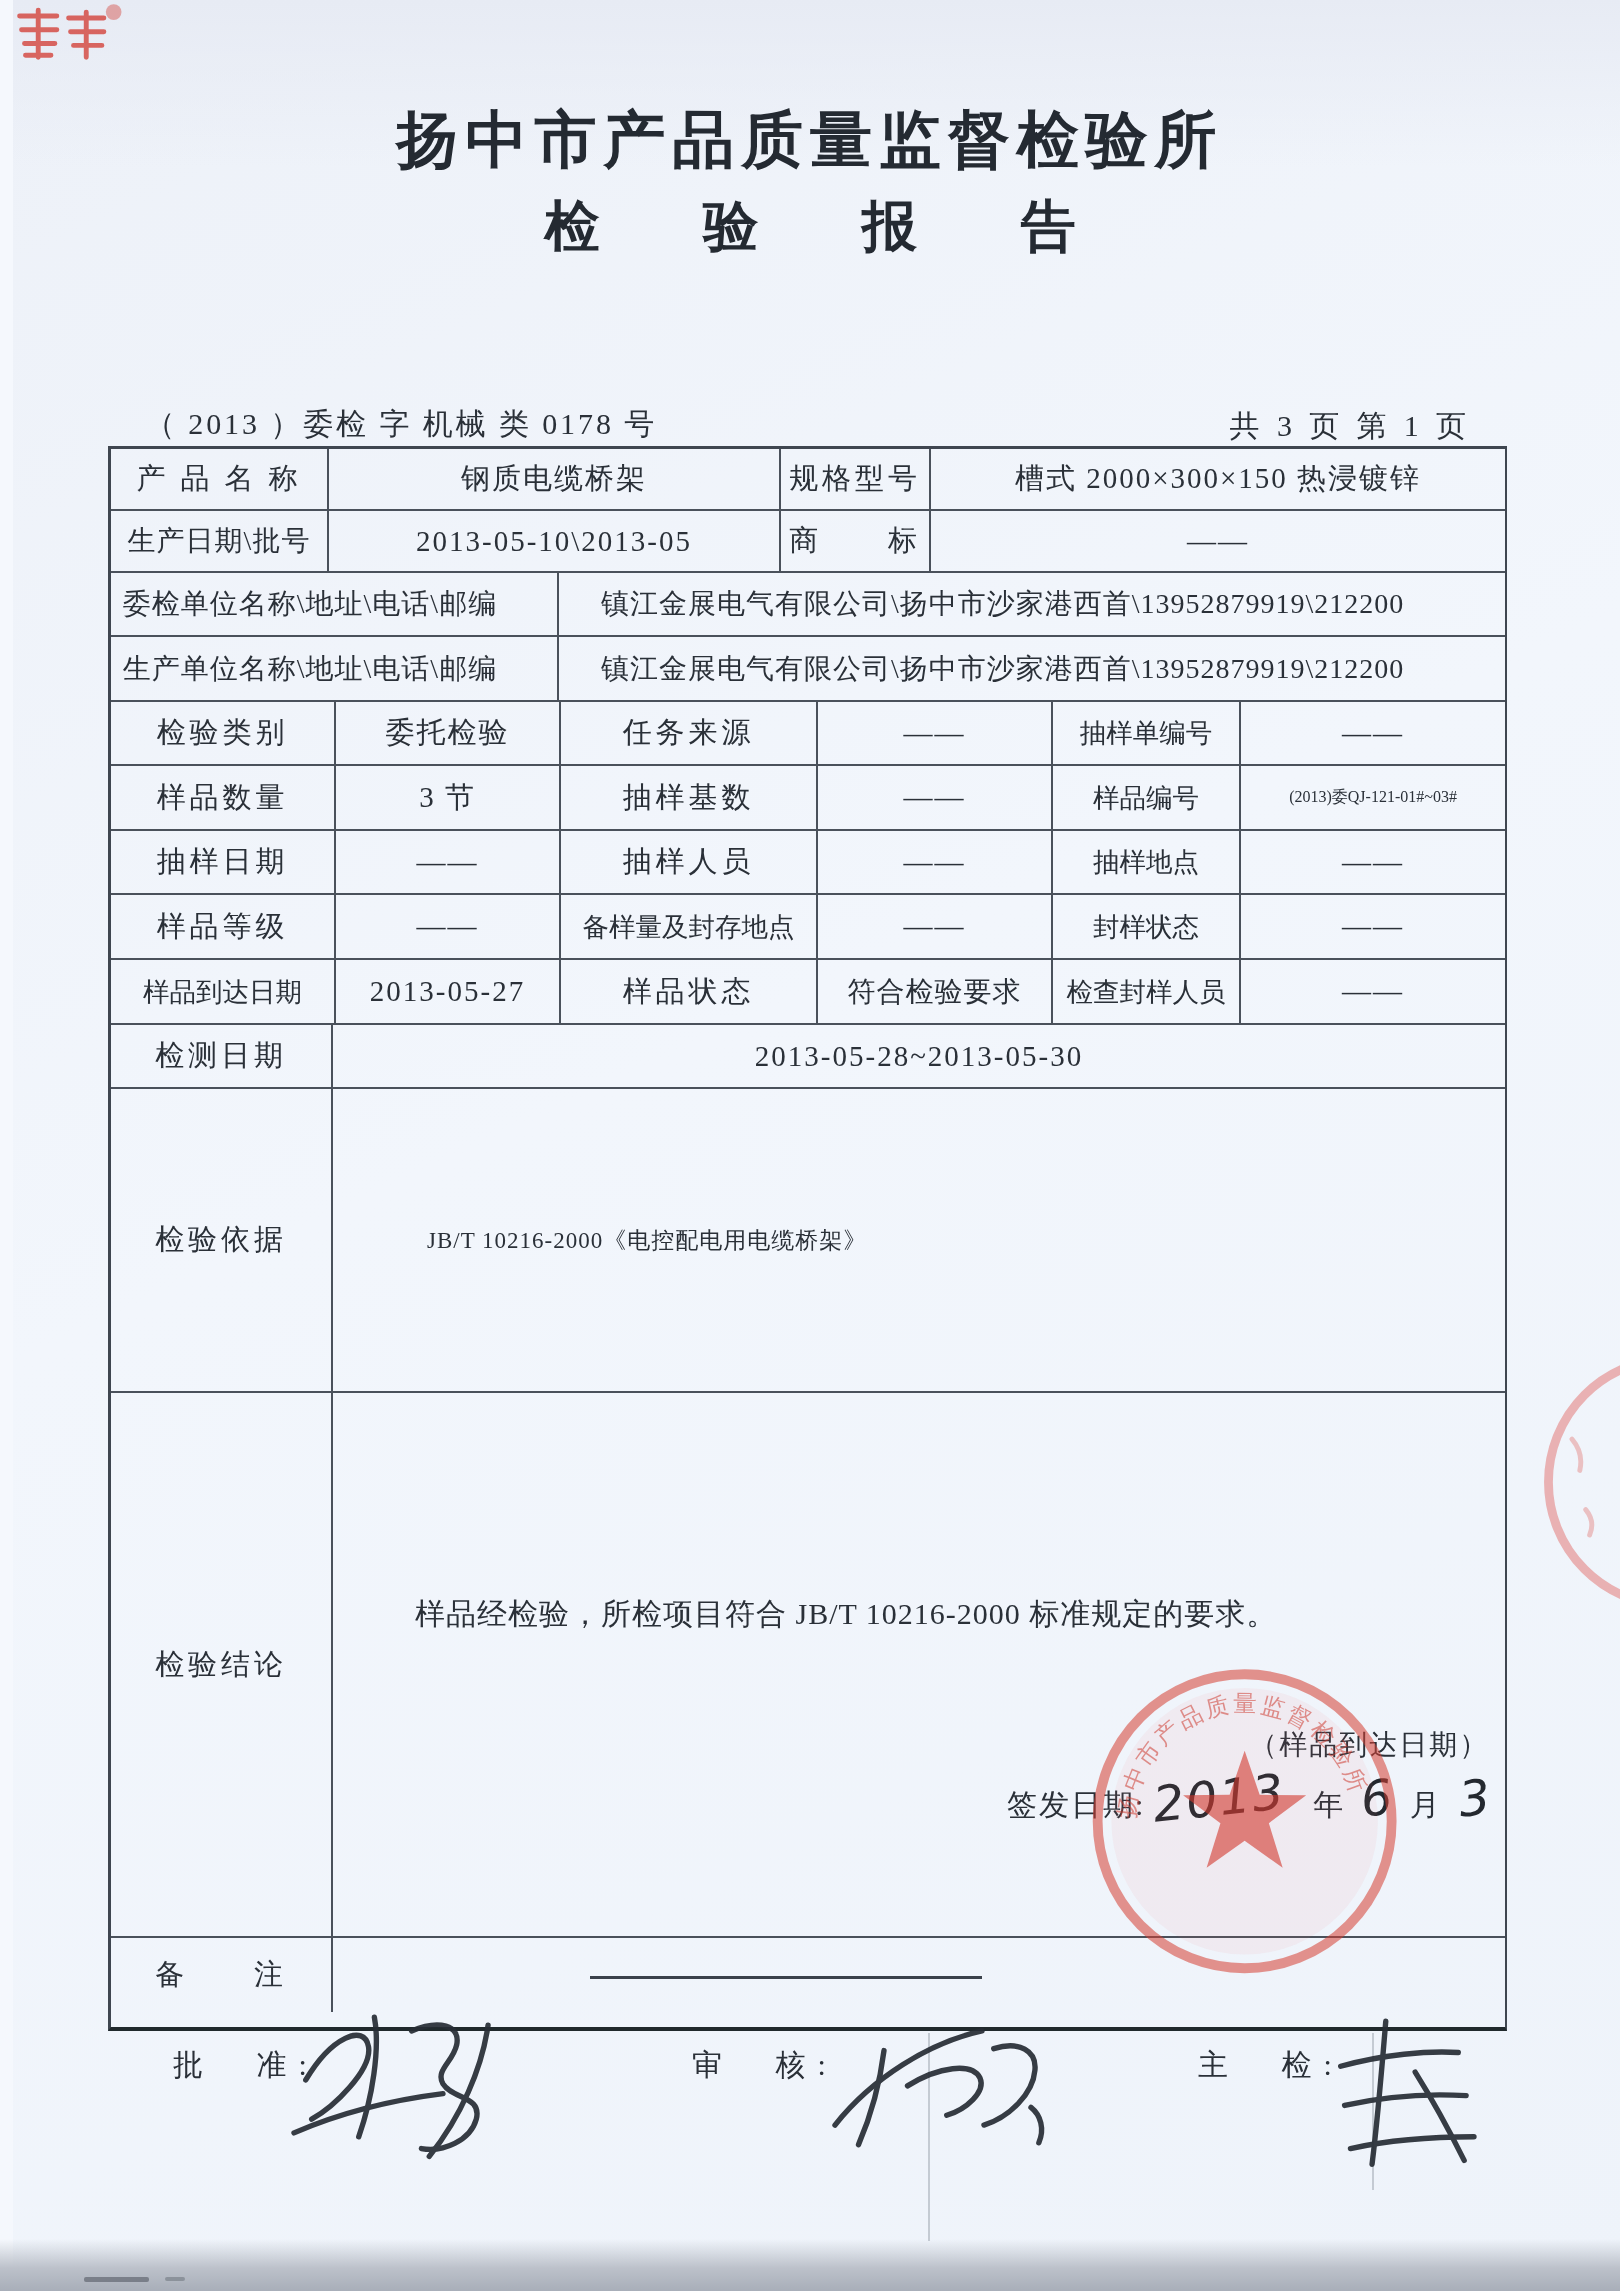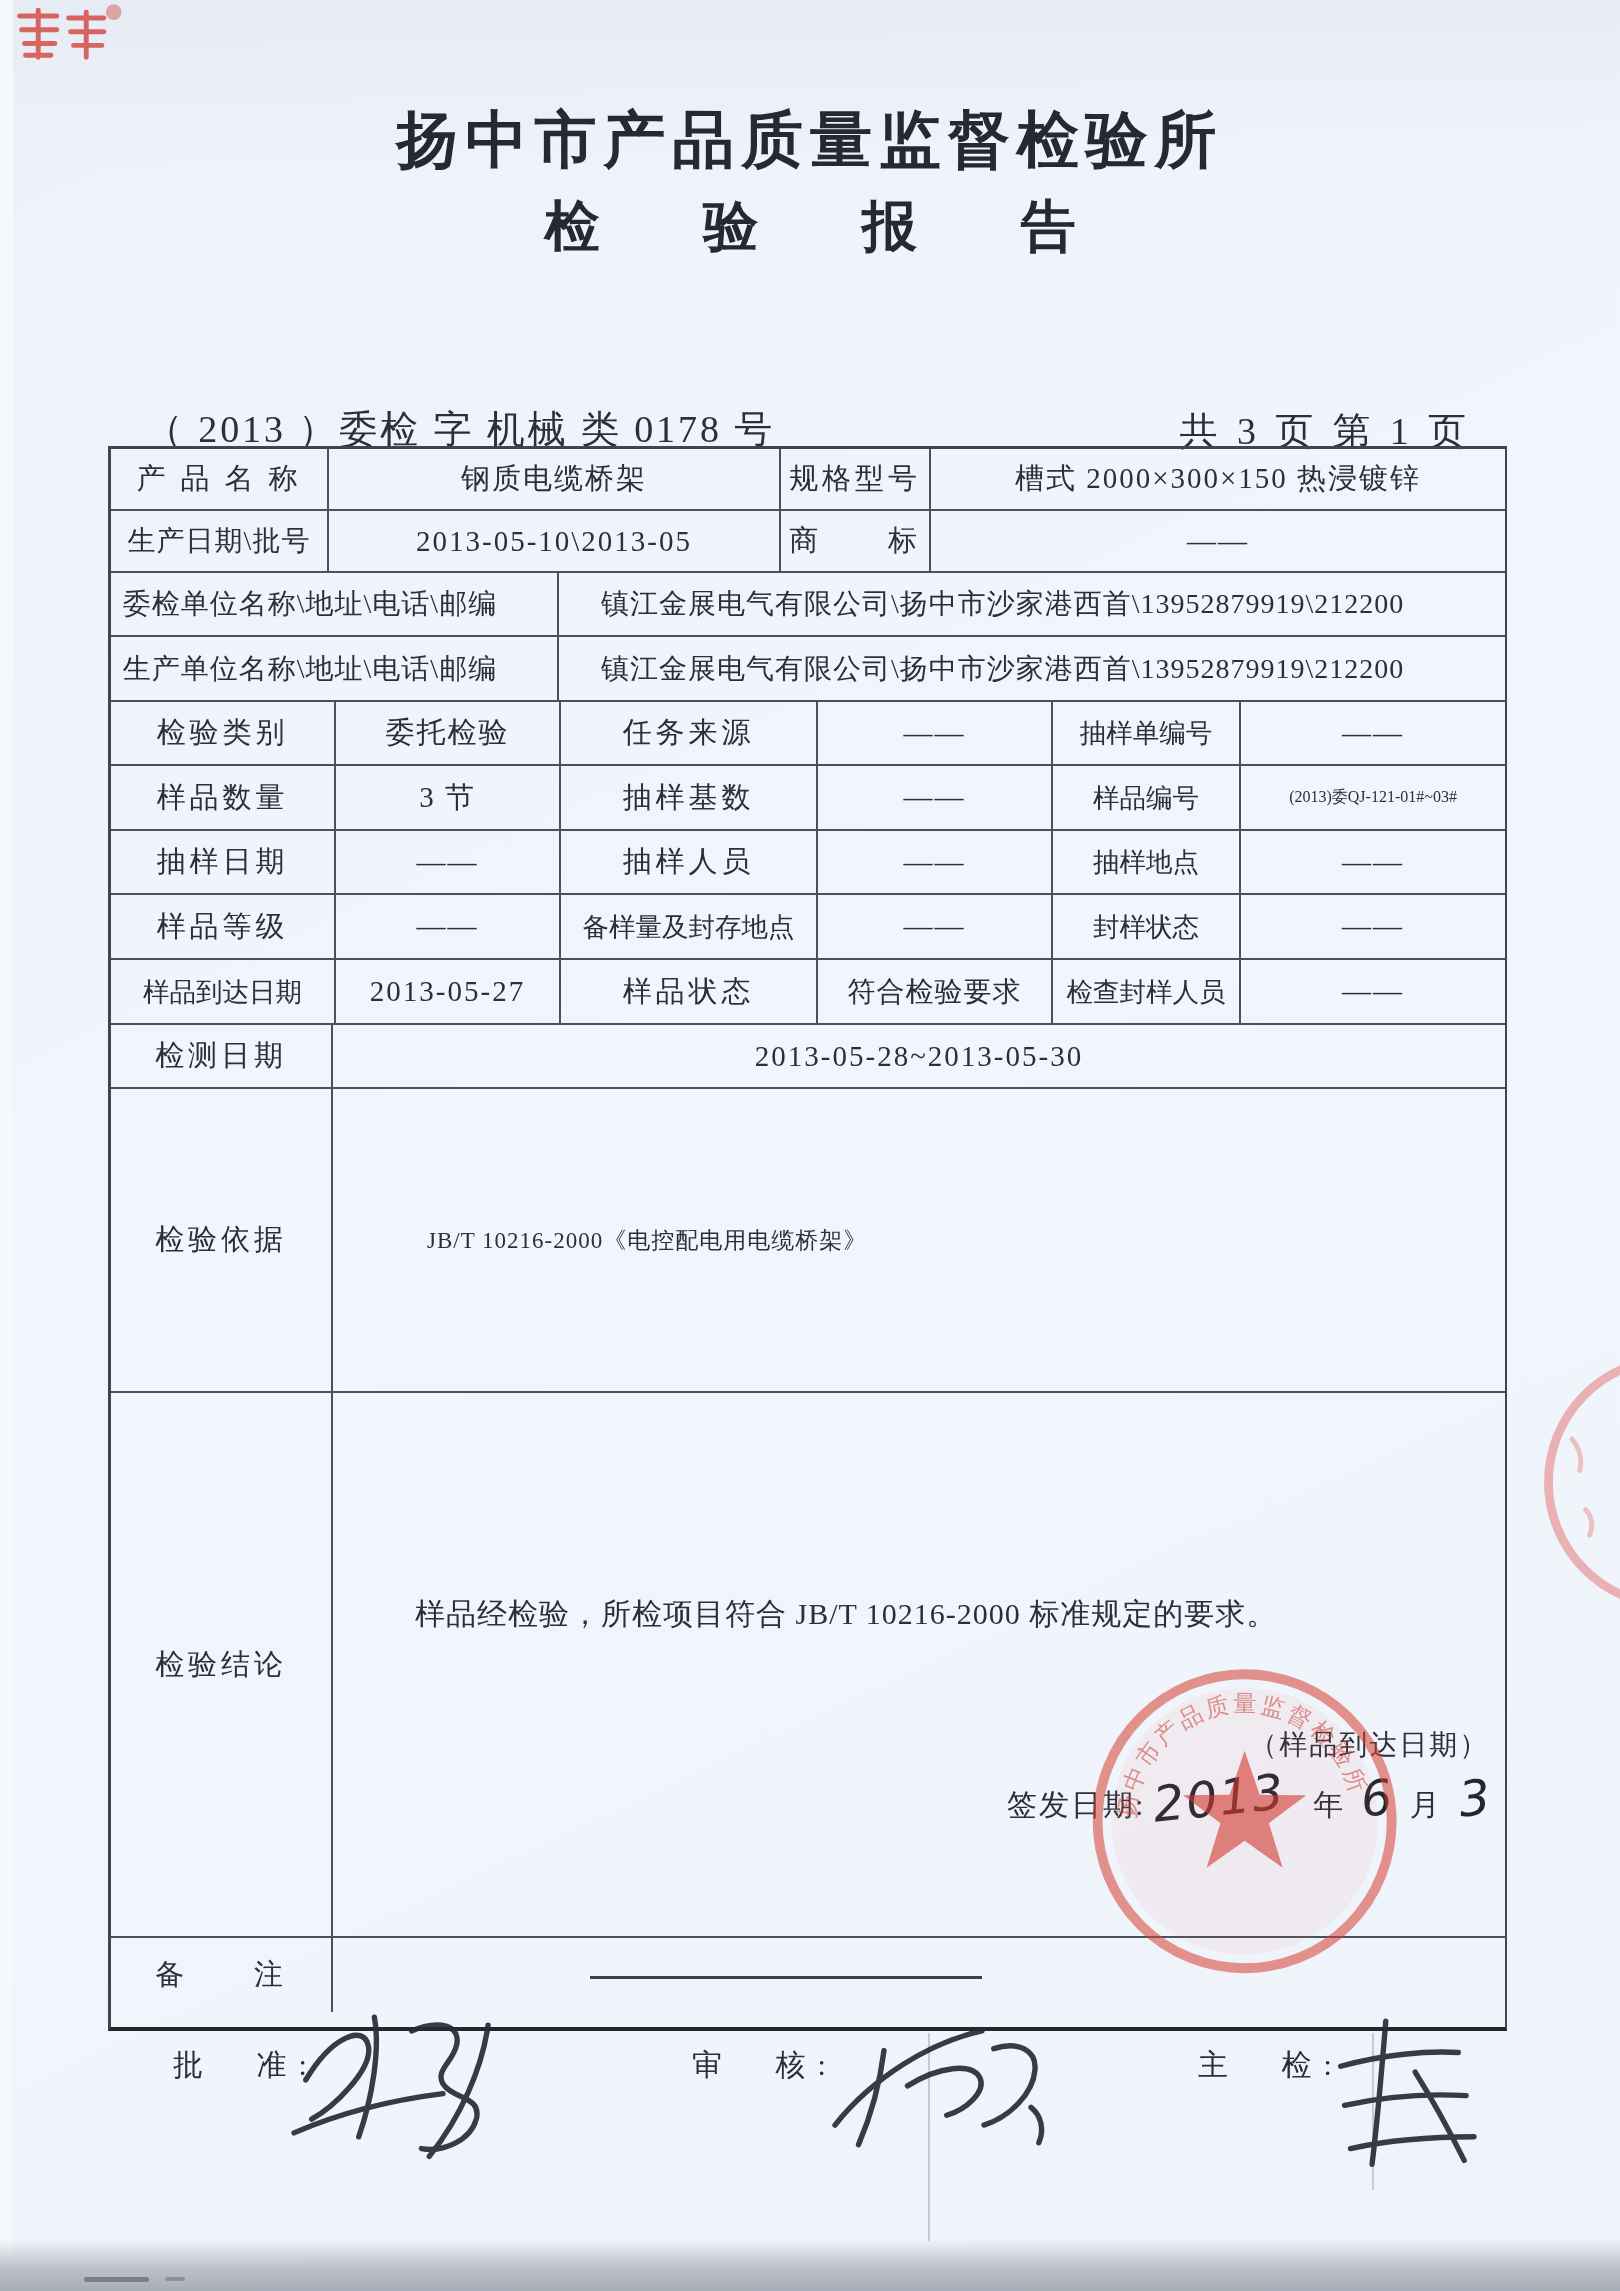--- a/index.html
+++ b/index.html
@@ -9,21 +9,21 @@
     font-family:"Liberation Serif","DejaVu Serif",serif;color:#2a3038;
   }
   .top-tint{position:absolute;left:0;top:0;right:0;height:167px;
     background:linear-gradient(to bottom,#e7ebf4,rgba(238,243,250,0));}
   .edge-left{position:absolute;left:0;top:0;width:12.7px;height:100%;background:#f5f8fd;}
 
   .institute-title{position:absolute;left:0;top:98px;width:100%;text-align:center;
     font-size:62px;font-weight:700;letter-spacing:6.9px;color:#242a32;}
   .report-title{position:absolute;left:0;top:190px;width:100%;text-align:center;
     font-size:55px;font-weight:700;letter-spacing:45px;text-indent:45px;color:#242a32;}
-  .meta-line{position:absolute;left:0;top:404px;width:100%;height:39px;font-size:38px;}
+  .meta-line{position:absolute;left:0;top:404px;width:100%;height:39px;font-size:30px;}
   .doc-number{position:absolute;left:145px;top:0;letter-spacing:2.9px;}
   .page-info{position:absolute;right:149px;top:2px;letter-spacing:4.9px;}
 
   .tbl{position:absolute;left:108px;top:446px;width:1399px;height:1585px;box-sizing:border-box;
     border:2.9px solid #3f4650;border-top-width:3.9px;border-left-width:3.9px;
     border-bottom:4.9px solid #20292c;background:transparent;}
   .tr{display:flex;border-bottom:2px solid #4a515b;box-sizing:border-box;}
   .tr:last-child{border-bottom:none;}
   .td{box-sizing:border-box;border-right:2px solid #4a515b;display:flex;
     align-items:center;justify-content:center;font-size:29px;letter-spacing:2px;

